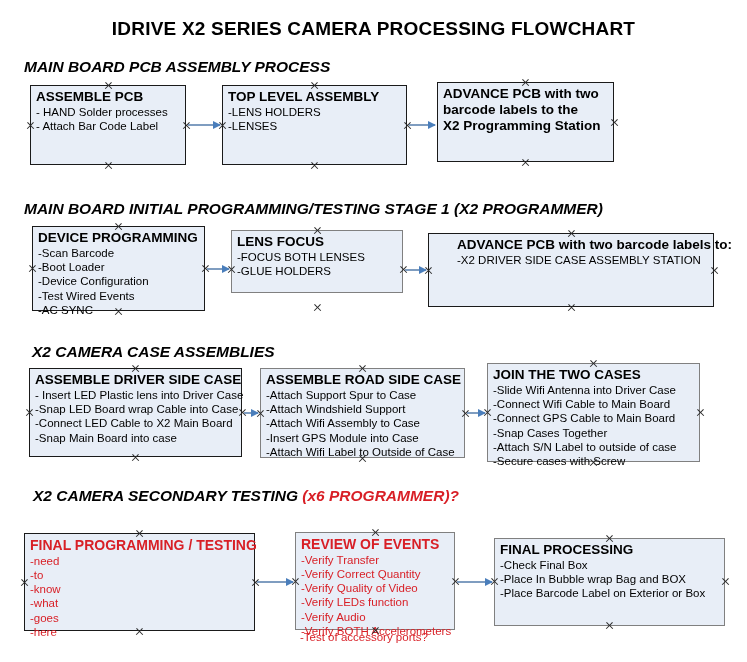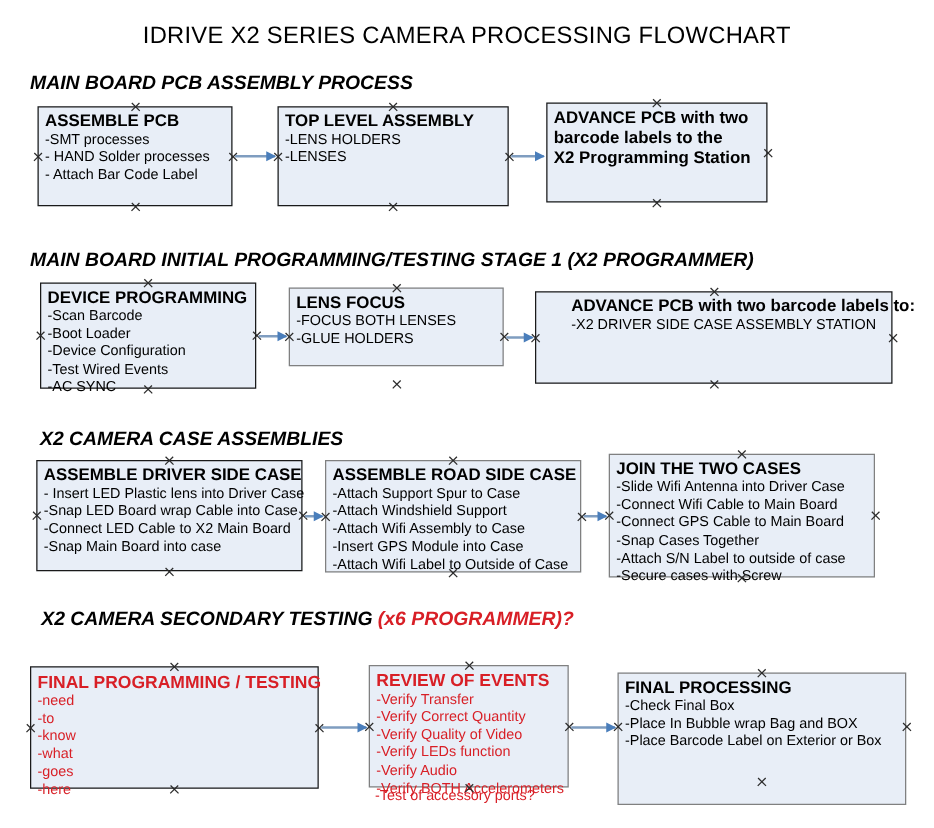--- a/index.html
+++ b/index.html
@@ -18,21 +18,21 @@
     background: #ffffff;
     overflow: hidden;
   }
   .doc-title {
     position: absolute;
     left: 0;
     top: 18px;
     width: 747px;
     text-align: center;
     font-size: 19px;
-    font-weight: normal;
+    font-weight: bold;
     letter-spacing: 0.2px;
     color: #000;
   }
   .section-head {
     position: absolute;
     font-size: 15.5px;
     font-weight: bold;
     color: #000;
     white-space: nowrap;
     font-style: italic;
@@ -121,21 +121,20 @@
 <div id="canvas">
 
   <div class="doc-title">IDRIVE X2  SERIES CAMERA PROCESSING FLOWCHART</div>
 
   <div class="section-head" style="left:24px; top:58px;">
     <span>MAIN BOARD PCB ASSEMBLY PROCESS</span>
   </div>
 
   <div class="fbox border-dark" style="left:30px; top:85px; width:156px; height:80px;">
     <div class="b-title">ASSEMBLE PCB</div>
-    <div class="b-line">-SMT processes</div>
     <div class="b-line">- HAND Solder processes</div>
     <div class="b-line">- Attach Bar Code Label</div>
   </div>
   <div class="xh" style="left:108px; top:85px;"></div>
   <div class="xh" style="left:108px; top:165px;"></div>
   <div class="xh" style="left:30px; top:125px;"></div>
   <div class="xh" style="left:186px; top:125px;"></div>
 
   <div class="conn" style="left:188px; top:124px; width:32px;"></div>
 
@@ -277,21 +276,21 @@
     <div class="b-line">-Verify BOTH Accelerometers</div>
   </div>
   <div class="overflow-line" style="left:300px; top:631px;">-Test of accessory ports?</div>
   <div class="xh" style="left:375px; top:532px;"></div>
   <div class="xh" style="left:375px; top:630px;"></div>
   <div class="xh" style="left:295px; top:581px;"></div>
   <div class="xh" style="left:455px; top:581px;"></div>
 
   <div class="conn" style="left:457px; top:581px; width:35px;"></div>
 
-  <div class="fbox border-gray" style="left:494px; top:538px; width:231px; height:106px;">
+  <div class="fbox border-gray" style="left:494px; top:538px; width:231px; height:88px;">
     <div class="b-title">FINAL PROCESSING</div>
     <div class="b-line"> -Check Final Box</div>
     <div class="b-line">-Place In Bubble wrap Bag and BOX</div>
     <div class="b-line">-Place Barcode Label on Exterior or Box</div>
   </div>
   <div class="xh" style="left:609px; top:538px;"></div>
   <div class="xh" style="left:609px; top:625px;"></div>
   <div class="xh" style="left:494px; top:581px;"></div>
   <div class="xh" style="left:725px; top:581px;"></div>
 

